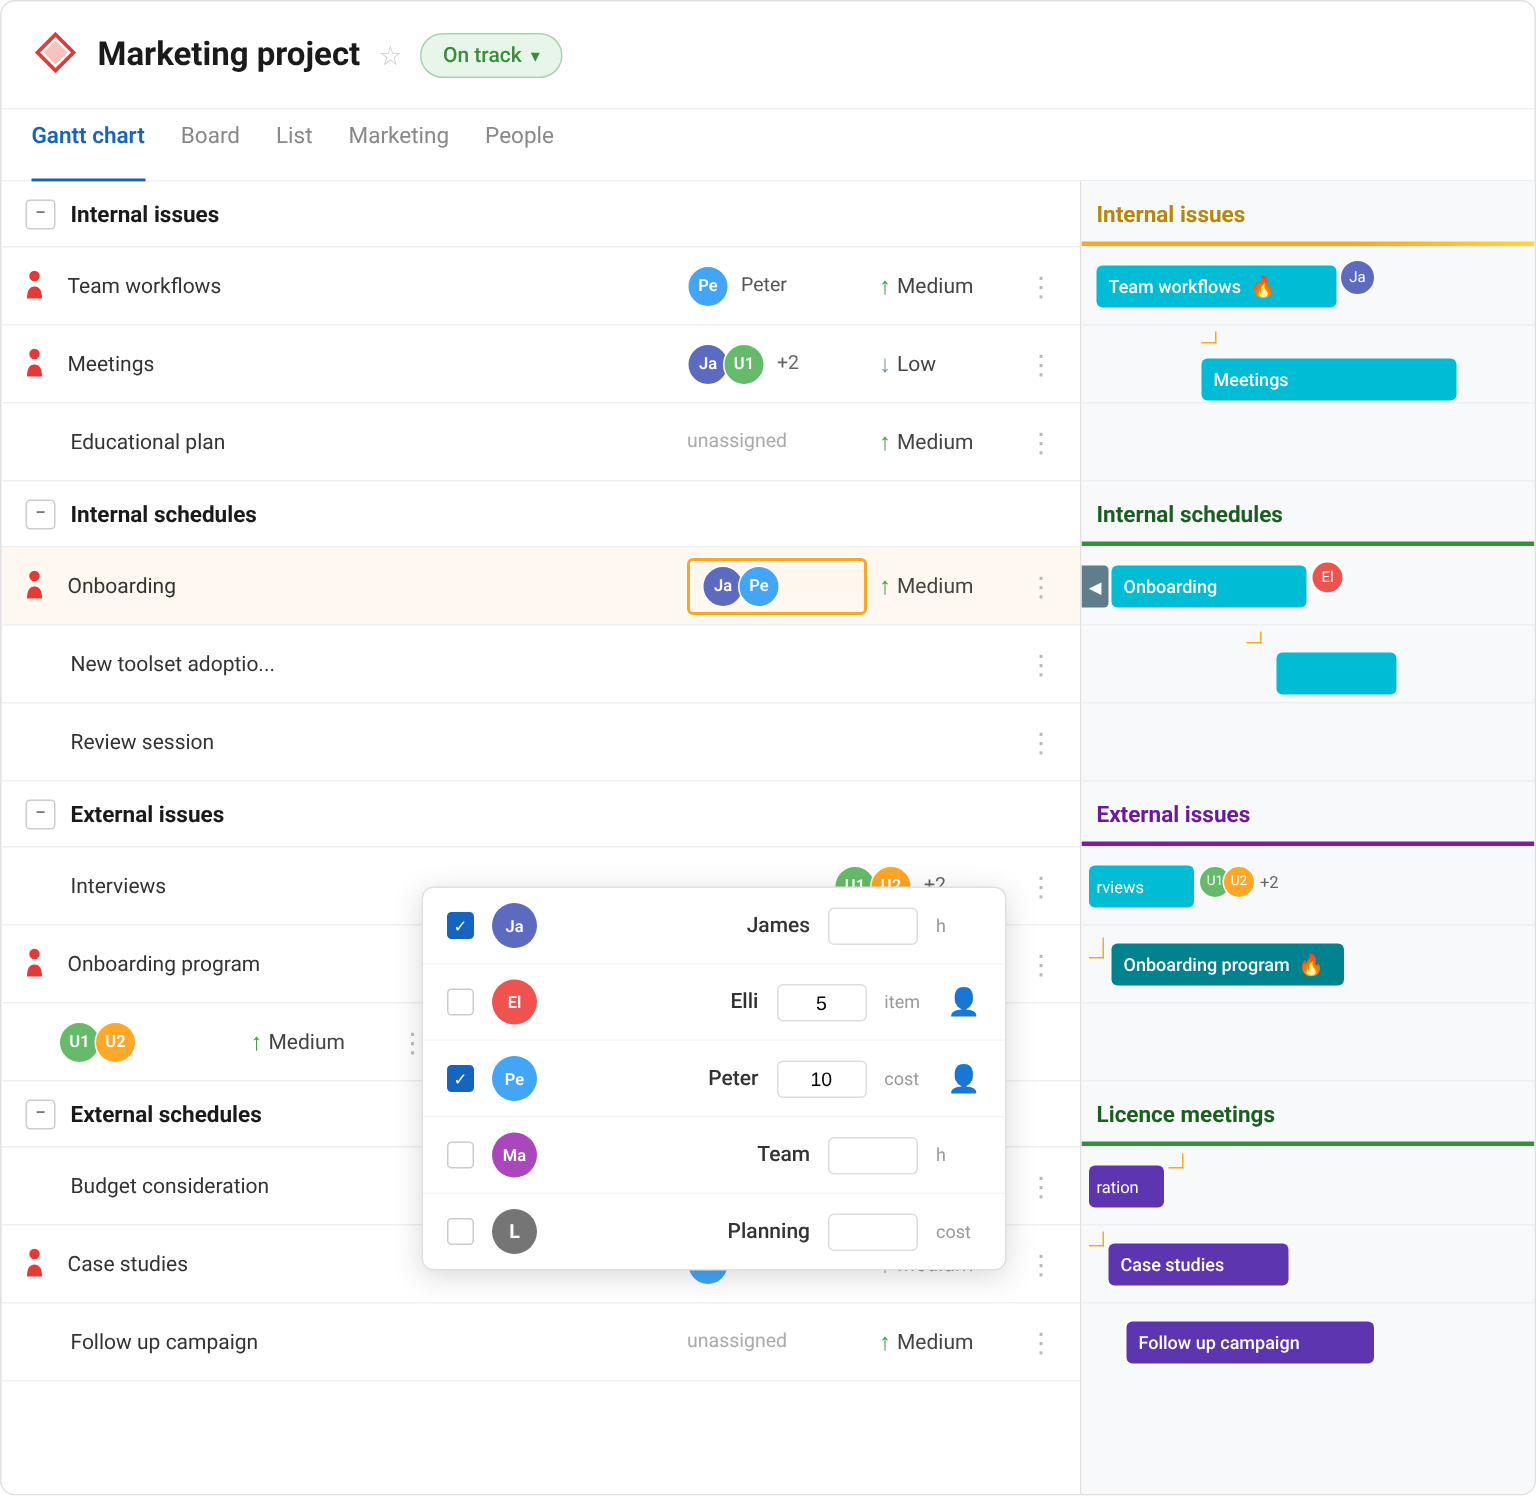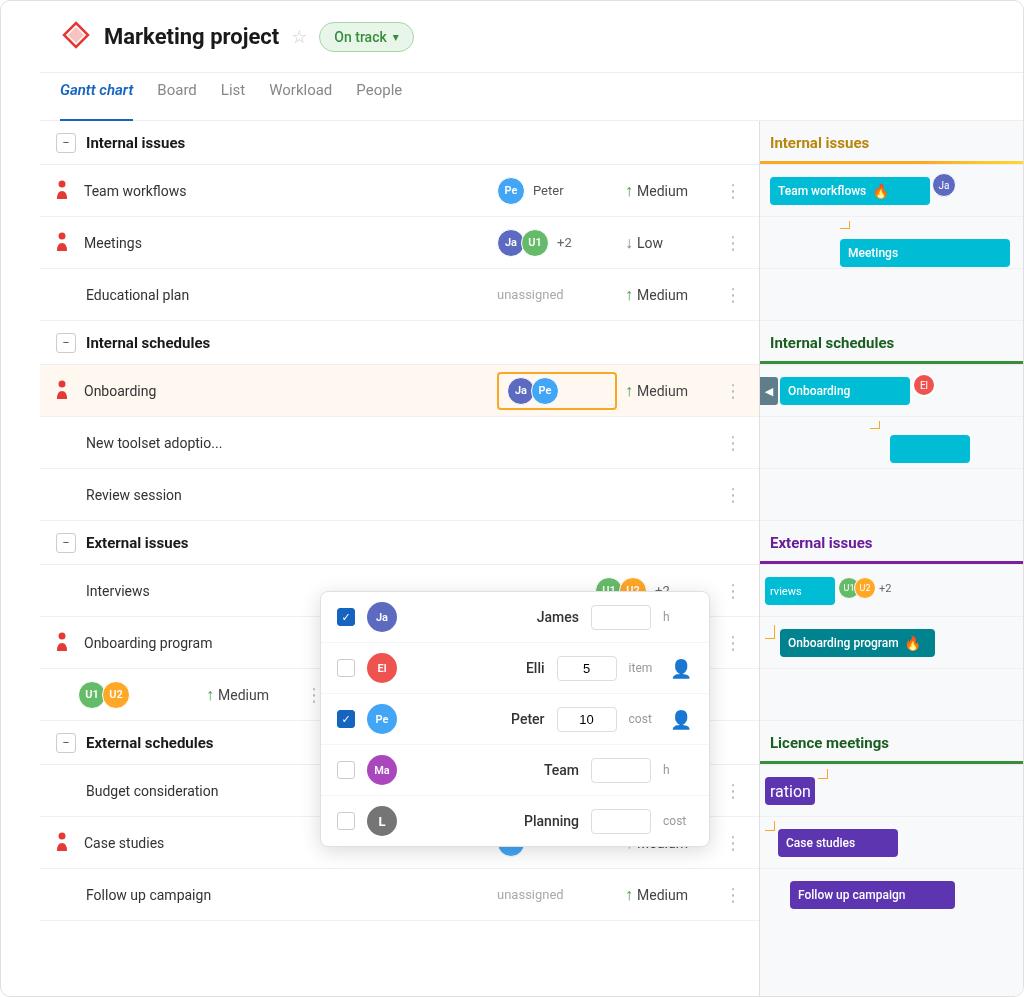--- a/index.html
+++ b/index.html
@@ -1,31 +1,31 @@
 <!DOCTYPE html>
 <html><head>
   <meta charset="utf-8">
   <style>
     * { box-sizing: border-box; margin: 0; padding: 0; }
     body { font-family: -apple-system, BlinkMacSystemFont, 'Segoe UI', Roboto, sans-serif; background: #fff; font-size: 14px; color: #333; overflow: hidden; }
     
-    .app-container { width: 1024px; height: 997px; background: #fff; overflow: hidden; position: relative; border-radius: 10px; border: 1px solid #e0e0e0; padding-left: 39px; }
+    .app-container { width: 1024px; height: 997px; background: #fff; overflow: hidden; position: relative; border-radius: 10px; border: 1px solid #e0e0e0; }
     
     
     .header { display: flex; align-items: center; padding: 16px 20px; border-bottom: 1px solid #eee; gap: 12px; height: 72px; }
     .header-logo { width: 32px; height: 32px; }
     .project-title { font-size: 22px; font-weight: 700; color: #1a1a1a; }
     .star-icon { color: #ccc; font-size: 18px; cursor: pointer; }
     .status-badge { background: #e8f5e9; color: #388e3c; border: 1px solid #a5d6a7; border-radius: 20px; padding: 6px 14px; font-size: 14px; font-weight: 500; display: flex; align-items: center; gap: 6px; cursor: pointer; }
     .status-badge .chevron { font-size: 12px; }
     
     
     .nav-tabs { display: flex; align-items: center; padding: 0 20px; border-bottom: 1px solid #eee; gap: 24px; height: 48px; }
     .nav-tab { font-size: 15px; color: #888; cursor: pointer; padding-bottom: 12px; border-bottom: 2px solid transparent; height: 48px; display: flex; align-items: center; }
-    .nav-tab.active { color: #1565c0; border-bottom: 2px solid #1565c0; font-weight: 600; font-style: italic; }
+    .nav-tab.active { color: #1565c0; border-bottom: 2px solid #1565c0; font-weight: 600; }
     
     
     .main-content { display: flex; height: calc(997px - 72px - 48px); }
     
     
     .task-list { width: 720px; flex-shrink: 0; overflow-y: auto; border-right: 1px solid #e0e0e0; position: relative; }
     
     
     .section-header { display: flex; align-items: center; padding: 10px 16px; background: #fff; border-bottom: 1px solid #eee; gap: 10px; height: 44px; }
     .section-header .collapse-btn { width: 20px; height: 20px; border: 1px solid #ccc; border-radius: 3px; display: flex; align-items: center; justify-content: center; cursor: pointer; font-size: 13px; color: #555; flex-shrink: 0; }
@@ -92,21 +92,21 @@
     <div class="nav-tab active">
       <span>Gantt chart</span>
     </div>
     <div class="nav-tab">
       <span>Board</span>
     </div>
     <div class="nav-tab">
       <span>List</span>
     </div>
     <div class="nav-tab">
-      <span>Workload</span>
+      <span>Marketing</span>
     </div>
     <div class="nav-tab">
       <span>People</span>
     </div>
   </div>
 
   <div class="main-content">
 
     <div class="task-list">
 
@@ -408,21 +408,21 @@
         </div>
 
         <div style="height:52px; position:relative; border-bottom:1px solid #f0f0f0;"></div>
 
         <div style="height:44px; display:flex; align-items:center; padding:0 10px; border-bottom:1px solid #eee; position:relative;">
           <div style="height:3px; position:absolute; bottom:0; left:0; right:0; background:#388e3c;"></div>
           <span style="font-size:15px; font-weight:700; color:#1b5e20;">Licence meetings</span>
         </div>
 
         <div style="height:52px; position:relative; border-bottom:1px solid #f0f0f0;">
-          <div style="position:absolute; left:5px; top:12px; height:28px; width:50px; background:#5e35b1; border-radius:4px; display:flex; align-items:center; padding:0 5px; color:#fff; font-size:16px; overflow:hidden;">ration</div>
+          <div style="position:absolute; left:5px; top:12px; height:28px; width:50px; background:#5e35b1; border-radius:4px; display:flex; align-items:center; padding:0 5px; color:#fff; font-size:11px; overflow:hidden;">ration</div>
           <div style="position:absolute; left:58px; top:4px; width:10px; height:10px; border-right:1.5px solid #f9a825; border-bottom:1.5px solid #f9a825;"></div>
         </div>
 
         <div style="height:52px; position:relative; border-bottom:1px solid #f0f0f0;">
           <div style="position:absolute; left:5px; top:4px; width:10px; height:10px; border-right:1.5px solid #f9a825; border-bottom:1.5px solid #f9a825;"></div>
           <div style="position:absolute; left:18px; top:12px; height:28px; width:120px; background:#5e35b1; border-radius:4px; display:flex; align-items:center; padding:0 8px; color:#fff; font-size:12px; font-weight:500;">
             Case studies
           </div>
         </div>
 

